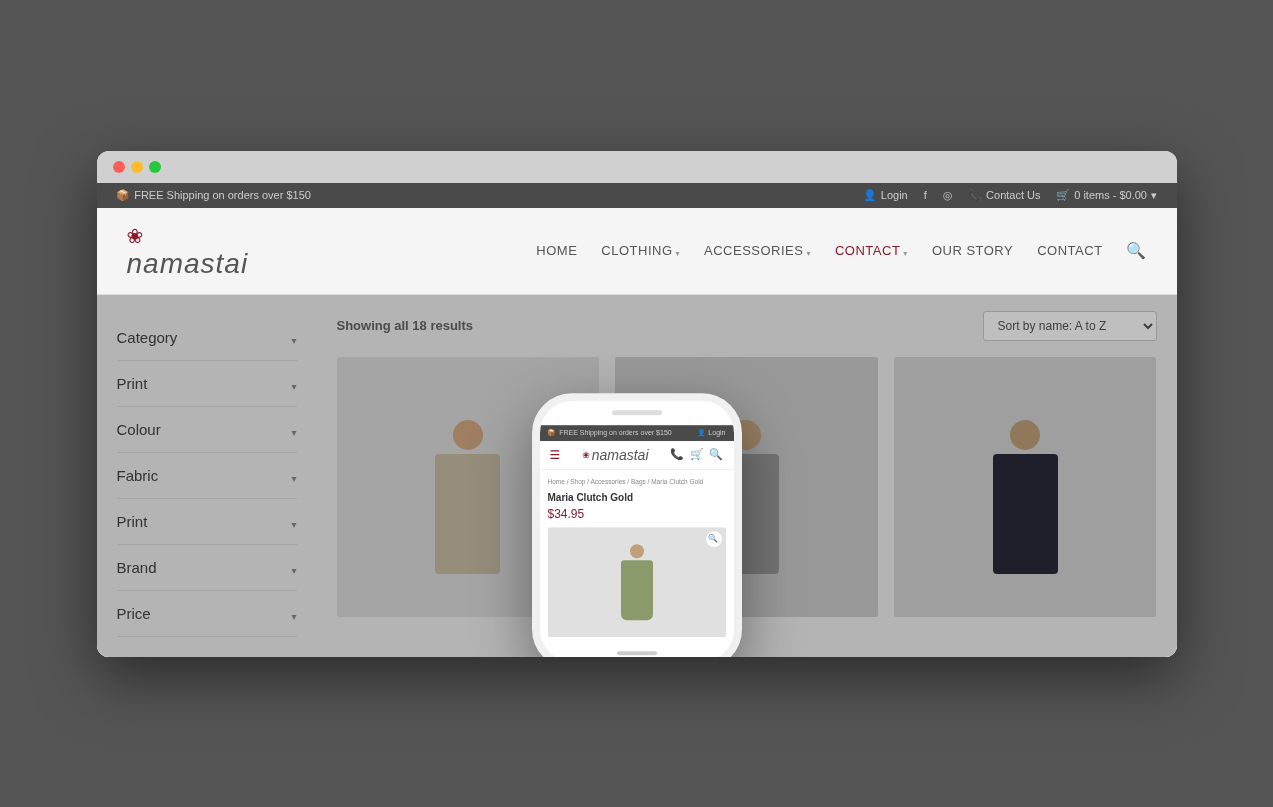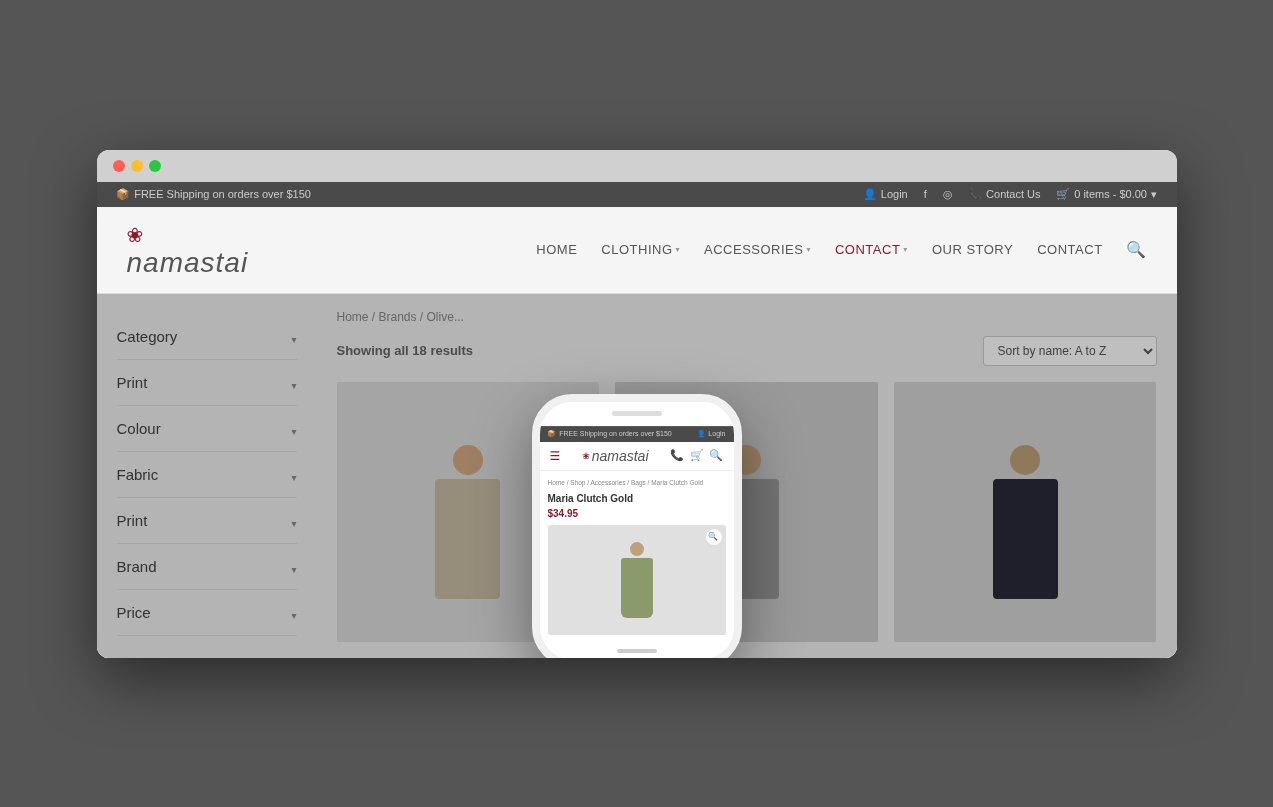--- a/index.html
+++ b/index.html
@@ -91,21 +91,21 @@
     .main-nav {
       display: flex;
       align-items: center;
       gap: 24px;
     }
     .nav-item {
       font-size: 13px;
       color: #555;
       cursor: pointer;
       display: flex;
-      align-items: center;
+      align-items: flex-end;
       gap: 3px;
       white-space: nowrap;
       letter-spacing: 0.5px;
     }
     .nav-item.active {
       color: #8b1a2b;
     }
     .nav-chevron {
       font-size: 8px;
       color: #999;
@@ -310,24 +310,23 @@
       margin-bottom: 6px;
     }
     .phone-product-title {
       font-size: 10px;
       font-weight: bold;
       color: #333;
       margin-bottom: 3px;
       line-height: 1.3;
     }
     .phone-price {
-      font-size: 10px;
+      font-size: 12px;
       color: #8b1a2b;
       margin-bottom: 6px;
-      font-weight: bold;
     }
     .phone-product-img {
       width: 100%;
       height: 110px;
       background: #e8e8e8;
       border-radius: 2px;
       position: relative;
       overflow: hidden;
       display: flex;
       align-items: center;
@@ -499,23 +498,20 @@
             <span class="filter-label">Brand</span>
             <span class="filter-chevron">▾</span>
           </div>
           <div class="filter-item">
             <span class="filter-label">Price</span>
             <span class="filter-chevron">▾</span>
           </div>
         </div>
 
         <div class="content-area">
-          <div class="breadcrumb">
-            <span>Home / Brands / Olive...</span>
-          </div>
 
 
           <div class="results-bar">
             <span class="results-count">Showing all 18 results</span>
             <select class="sort-select">
               <option>Sort by name: A to Z</option>
               <option>Sort by name: Z to A</option>
               <option>Sort by price: low to high</option>
               <option>Sort by price: high to low</option>
             </select>

